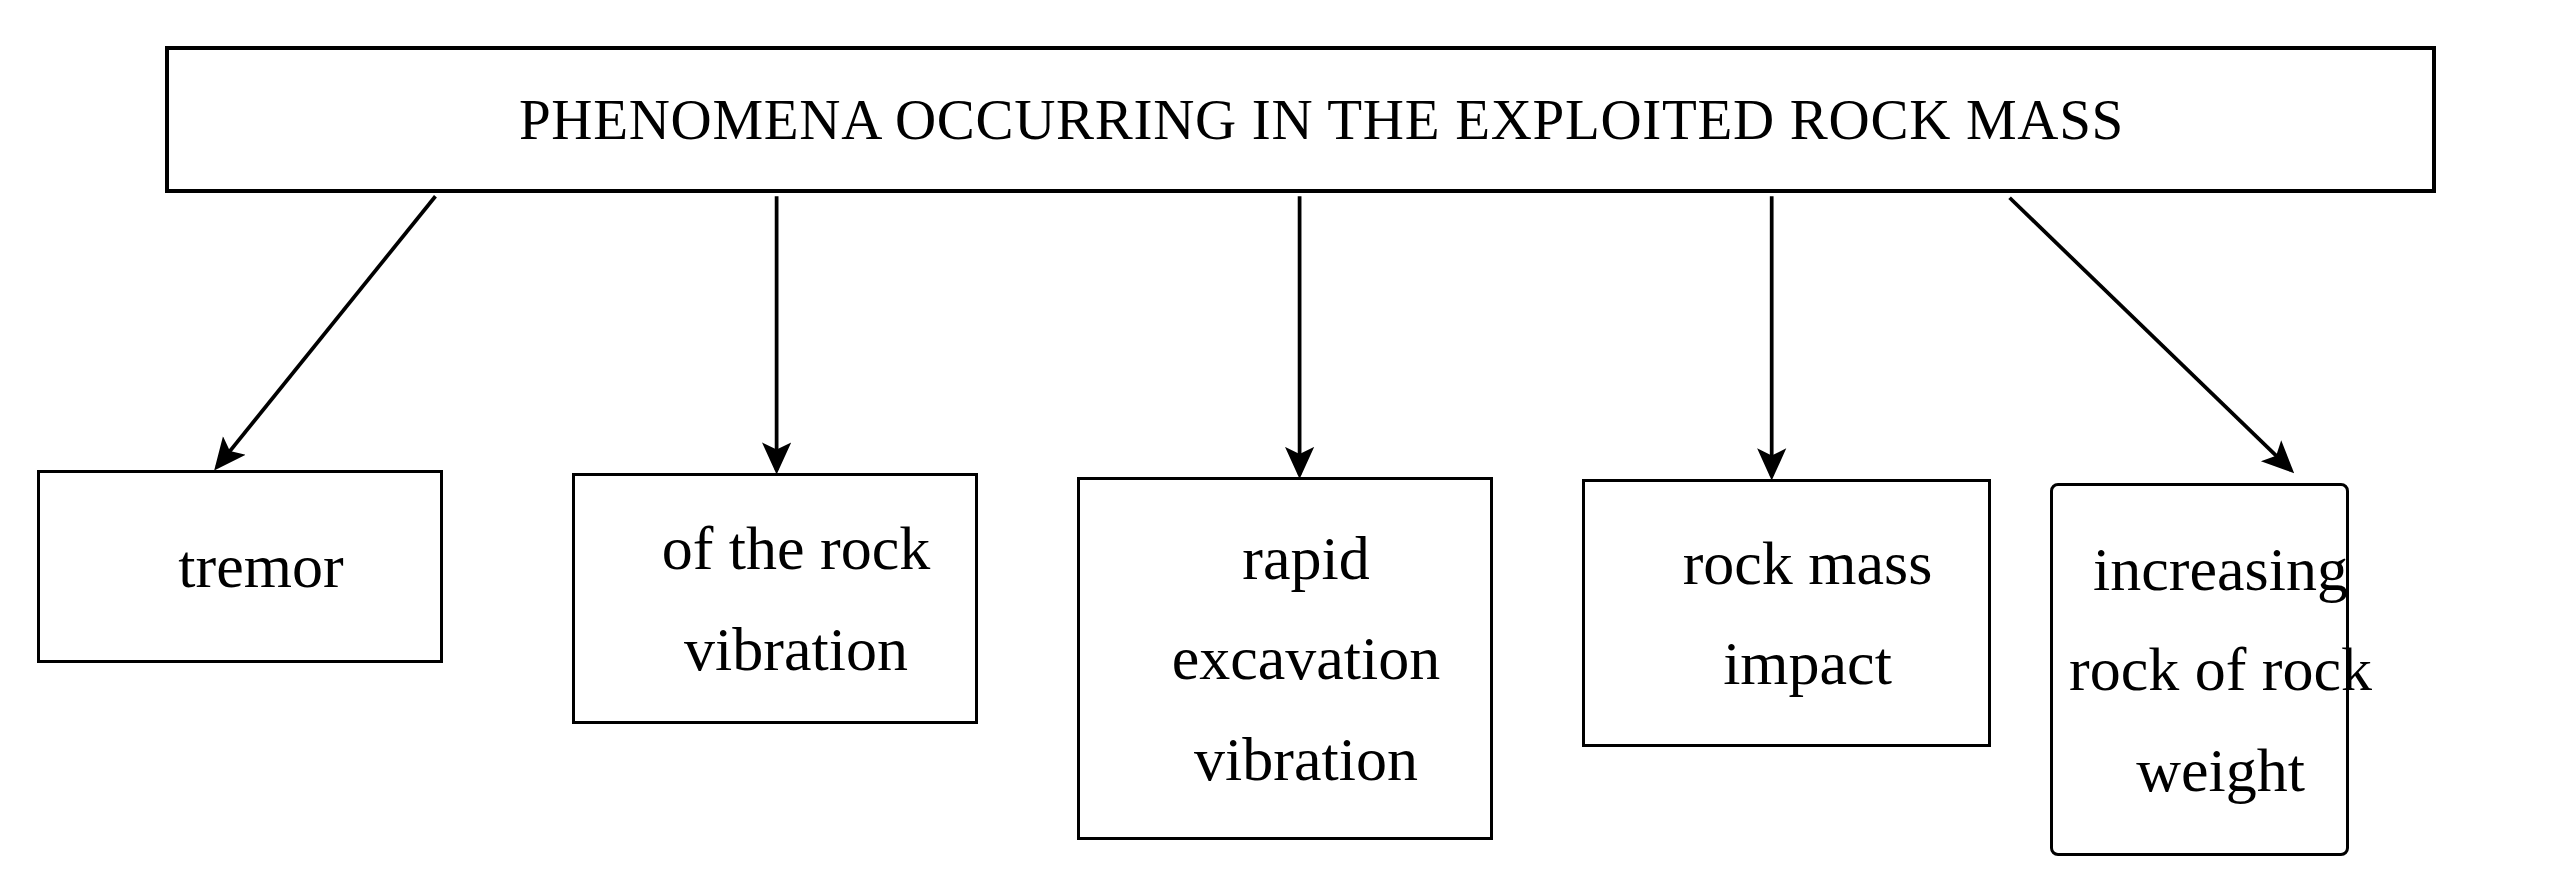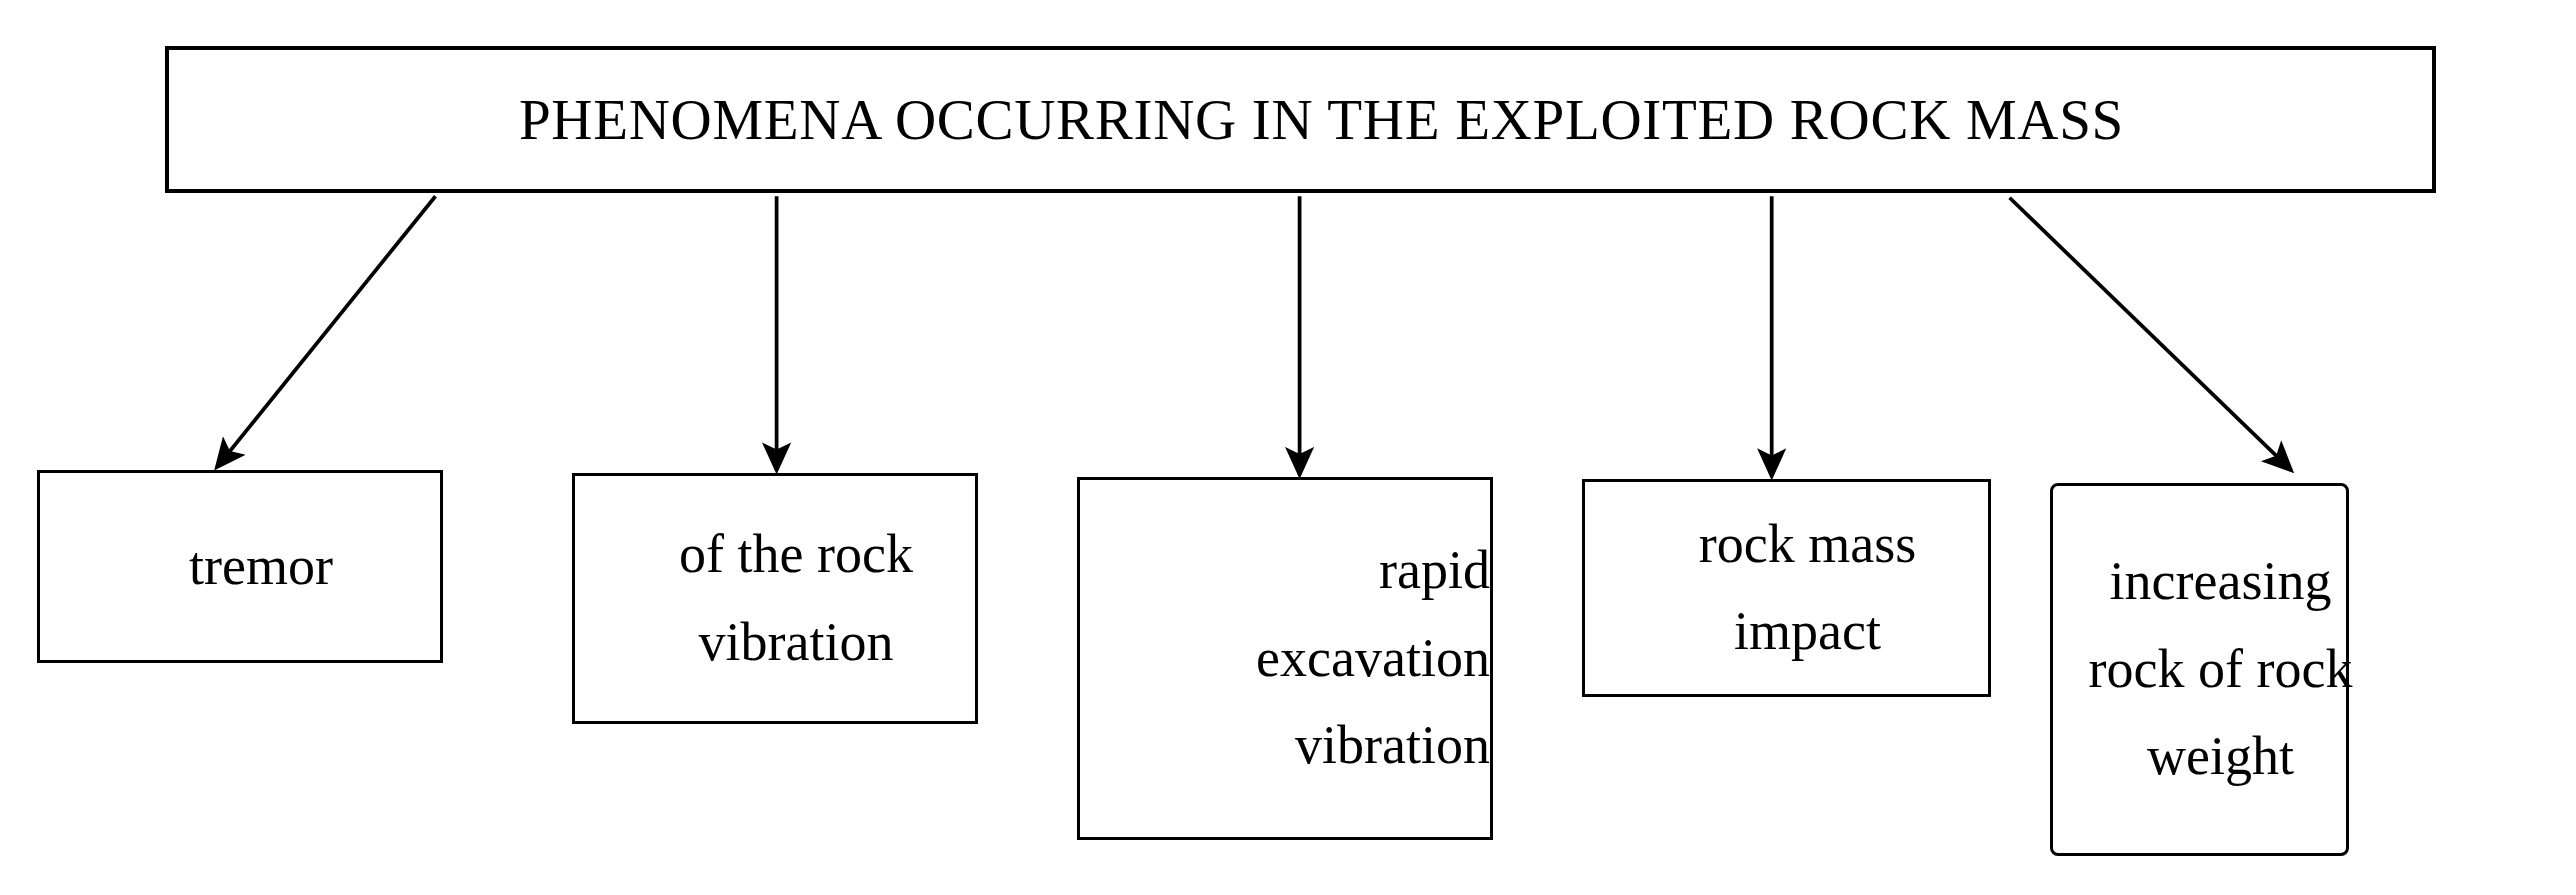--- a/index.html
+++ b/index.html
@@ -42,21 +42,21 @@
   .node-title {
     border-width: 4.5px;
   }
   .node-title .node-line {
     font-size: 57px;
     letter-spacing: 0.7px;
     line-height: 1.05;
     white-space: nowrap;
   }
   .node-leaf .node-line {
-    font-size: 54px;
+    font-size: 62px;
     line-height: 1.62;
     white-space: nowrap;
   }
   .node-line {
     display: block;
   }
 </style>
 </head>
 <body>
 
@@ -83,27 +83,27 @@
 
   <div class="node node-leaf" style="left: 37px; top: 470px; width: 406px; height: 193px;">
     <span class="node-line">tremor</span>
   </div>
 
   <div class="node node-leaf" style="left: 572px; top: 473px; width: 406px; height: 251px;">
     <span class="node-line">of the rock</span>
     <span class="node-line">vibration</span>
   </div>
 
-  <div class="node node-leaf" style="left: 1077px; top: 477px; width: 416px; height: 363px; align-items: flex-end;">
+  <div class="node node-leaf" style="left: 1077px; top: 477px; width: 416px; height: 363px;">
     <span class="node-line">rapid</span>
     <span class="node-line">excavation</span>
     <span class="node-line">vibration</span>
   </div>
 
-  <div class="node node-leaf" style="left: 1582px; top: 479px; width: 409px; height: 218px;">
+  <div class="node node-leaf" style="left: 1582px; top: 479px; width: 409px; height: 268px;">
     <span class="node-line">rock mass</span>
     <span class="node-line">impact</span>
   </div>
 
   <div class="node node-leaf" style="left: 2050px; top: 483px; width: 299px; height: 373px; border-radius: 8px;">
     <span class="node-line">increasing</span>
     <span class="node-line">rock of rock</span>
     <span class="node-line">weight</span>
   </div>
 

